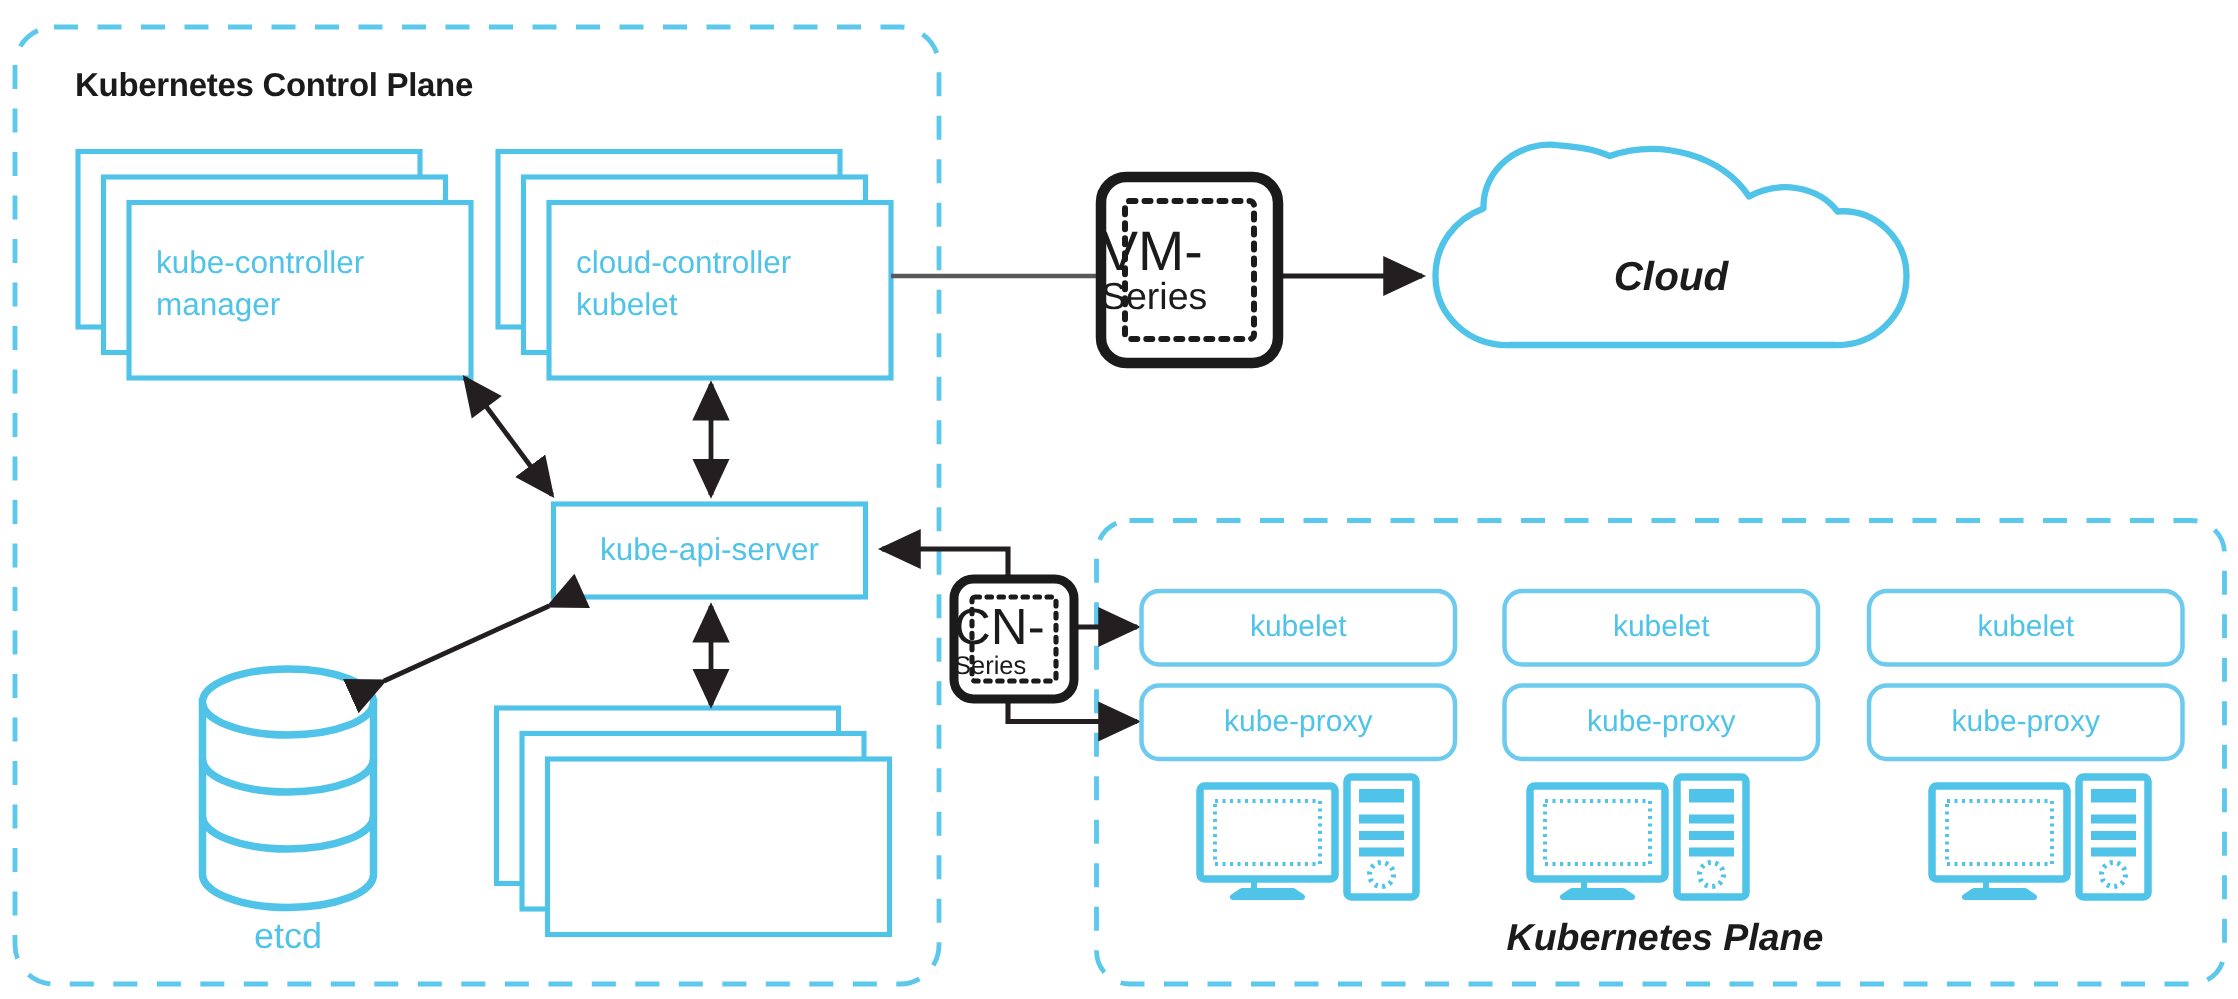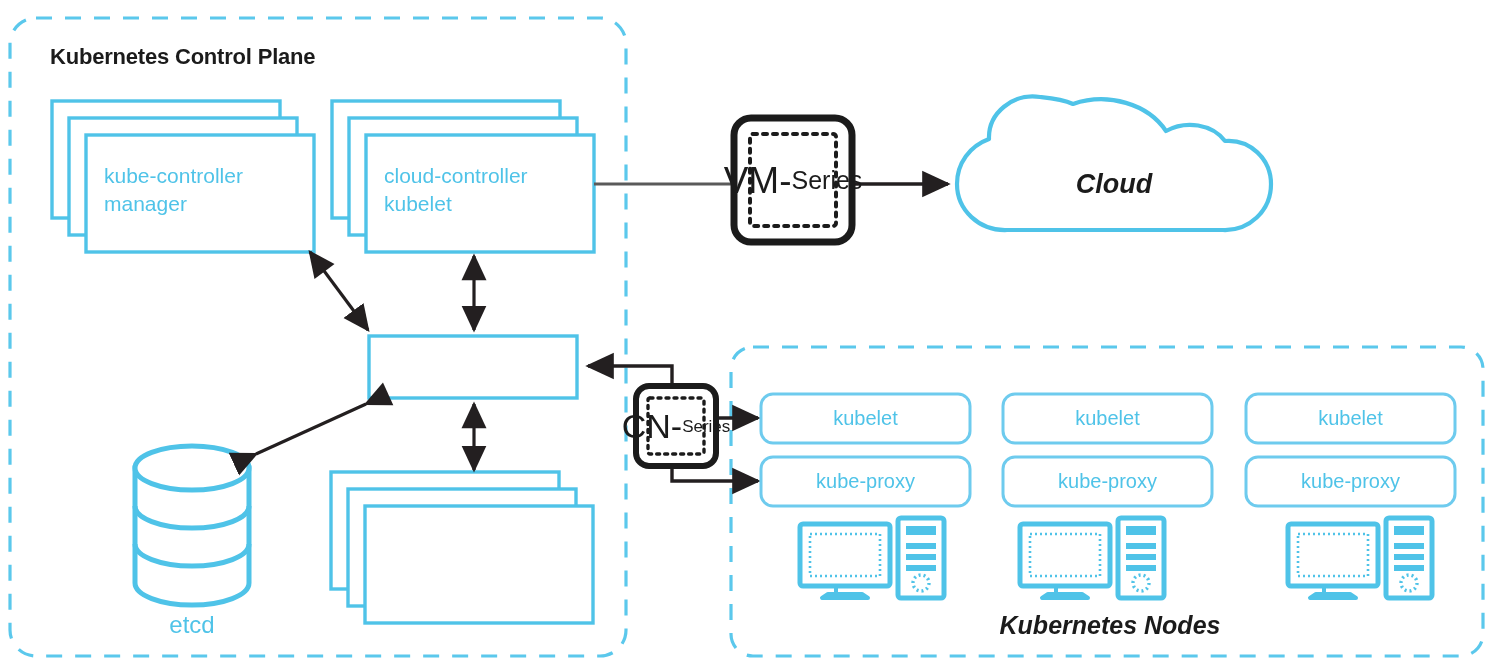--- a/index.html
+++ b/index.html
@@ -49,22 +49,21 @@
     font-size: 22px;
     letter-spacing: -0.2px;
   }
   .boxtext-left {
     justify-content: flex-start;
     text-align: left;
   }
   .fw-text {
     position: absolute;
     display: flex;
-    flex-direction: row;
-    align-items: center;
+    flex-direction: column;
     justify-content: center;
     color: #1b1b1b;
     line-height: 1.0;
   }
   .fw-l1 { font-weight: 400; }
   .fw-l2 { font-weight: 400; }
 </style>
 </head>
 <body>
 
@@ -214,20 +213,21 @@
   </svg>
 
   <div class="group-title" style="left:50px; top:44px;">Kubernetes Control Plane</div>
 
   <div class="lbl lbl-blue boxtext-left" style="left:104px; top:145px; width:200px; height:90px; font-size:21px; line-height:1.35;">kube-controller
 manager</div>
 
   <div class="lbl lbl-blue boxtext-left" style="left:384px; top:145px; width:205px; height:90px; font-size:21px; line-height:1.35;">cloud-controller
 kubelet</div>
 
+  <div class="lbl lbl-blue" style="left:369px; top:336px; width:208px; height:62px; font-size:21px;">kube-api-server</div>
 
 
   <div class="lbl lbl-blue" style="left:135px; top:612px; width:114px; height:26px; font-size:24px;">etcd</div>
 
   <div class="fw-text" style="left:734px; top:118px; width:118px; height:124px;">
     <span class="fw-l1" style="font-size:37px;">VM-</span>
     <span class="fw-l2" style="font-size:25px;">Series</span>
   </div>
 
   <div class="fw-text" style="left:636px; top:386px; width:80px; height:80px;">
@@ -239,15 +239,15 @@
 
   <div class="lbl lbl-blue" style="left:761px; top:394px; width:209px; height:49px; font-size:20px;">kubelet</div>
   <div class="lbl lbl-blue" style="left:761px; top:457px; width:209px; height:49px; font-size:20px;">kube-proxy</div>
 
   <div class="lbl lbl-blue" style="left:1003px; top:394px; width:209px; height:49px; font-size:20px;">kubelet</div>
   <div class="lbl lbl-blue" style="left:1003px; top:457px; width:209px; height:49px; font-size:20px;">kube-proxy</div>
 
   <div class="lbl lbl-blue" style="left:1246px; top:394px; width:209px; height:49px; font-size:20px;">kubelet</div>
   <div class="lbl lbl-blue" style="left:1246px; top:457px; width:209px; height:49px; font-size:20px;">kube-proxy</div>
 
-  <div class="lbl lbl-black" style="left:900px; top:608px; width:420px; height:34px; font-size:25px;">Kubernetes Nodes</div>
+  <div class="lbl lbl-black" style="left:900px; top:608px; width:420px; height:34px; font-size:25px;">Kubernetes Plane</div>
 
 </div>
 
 </body></html>

